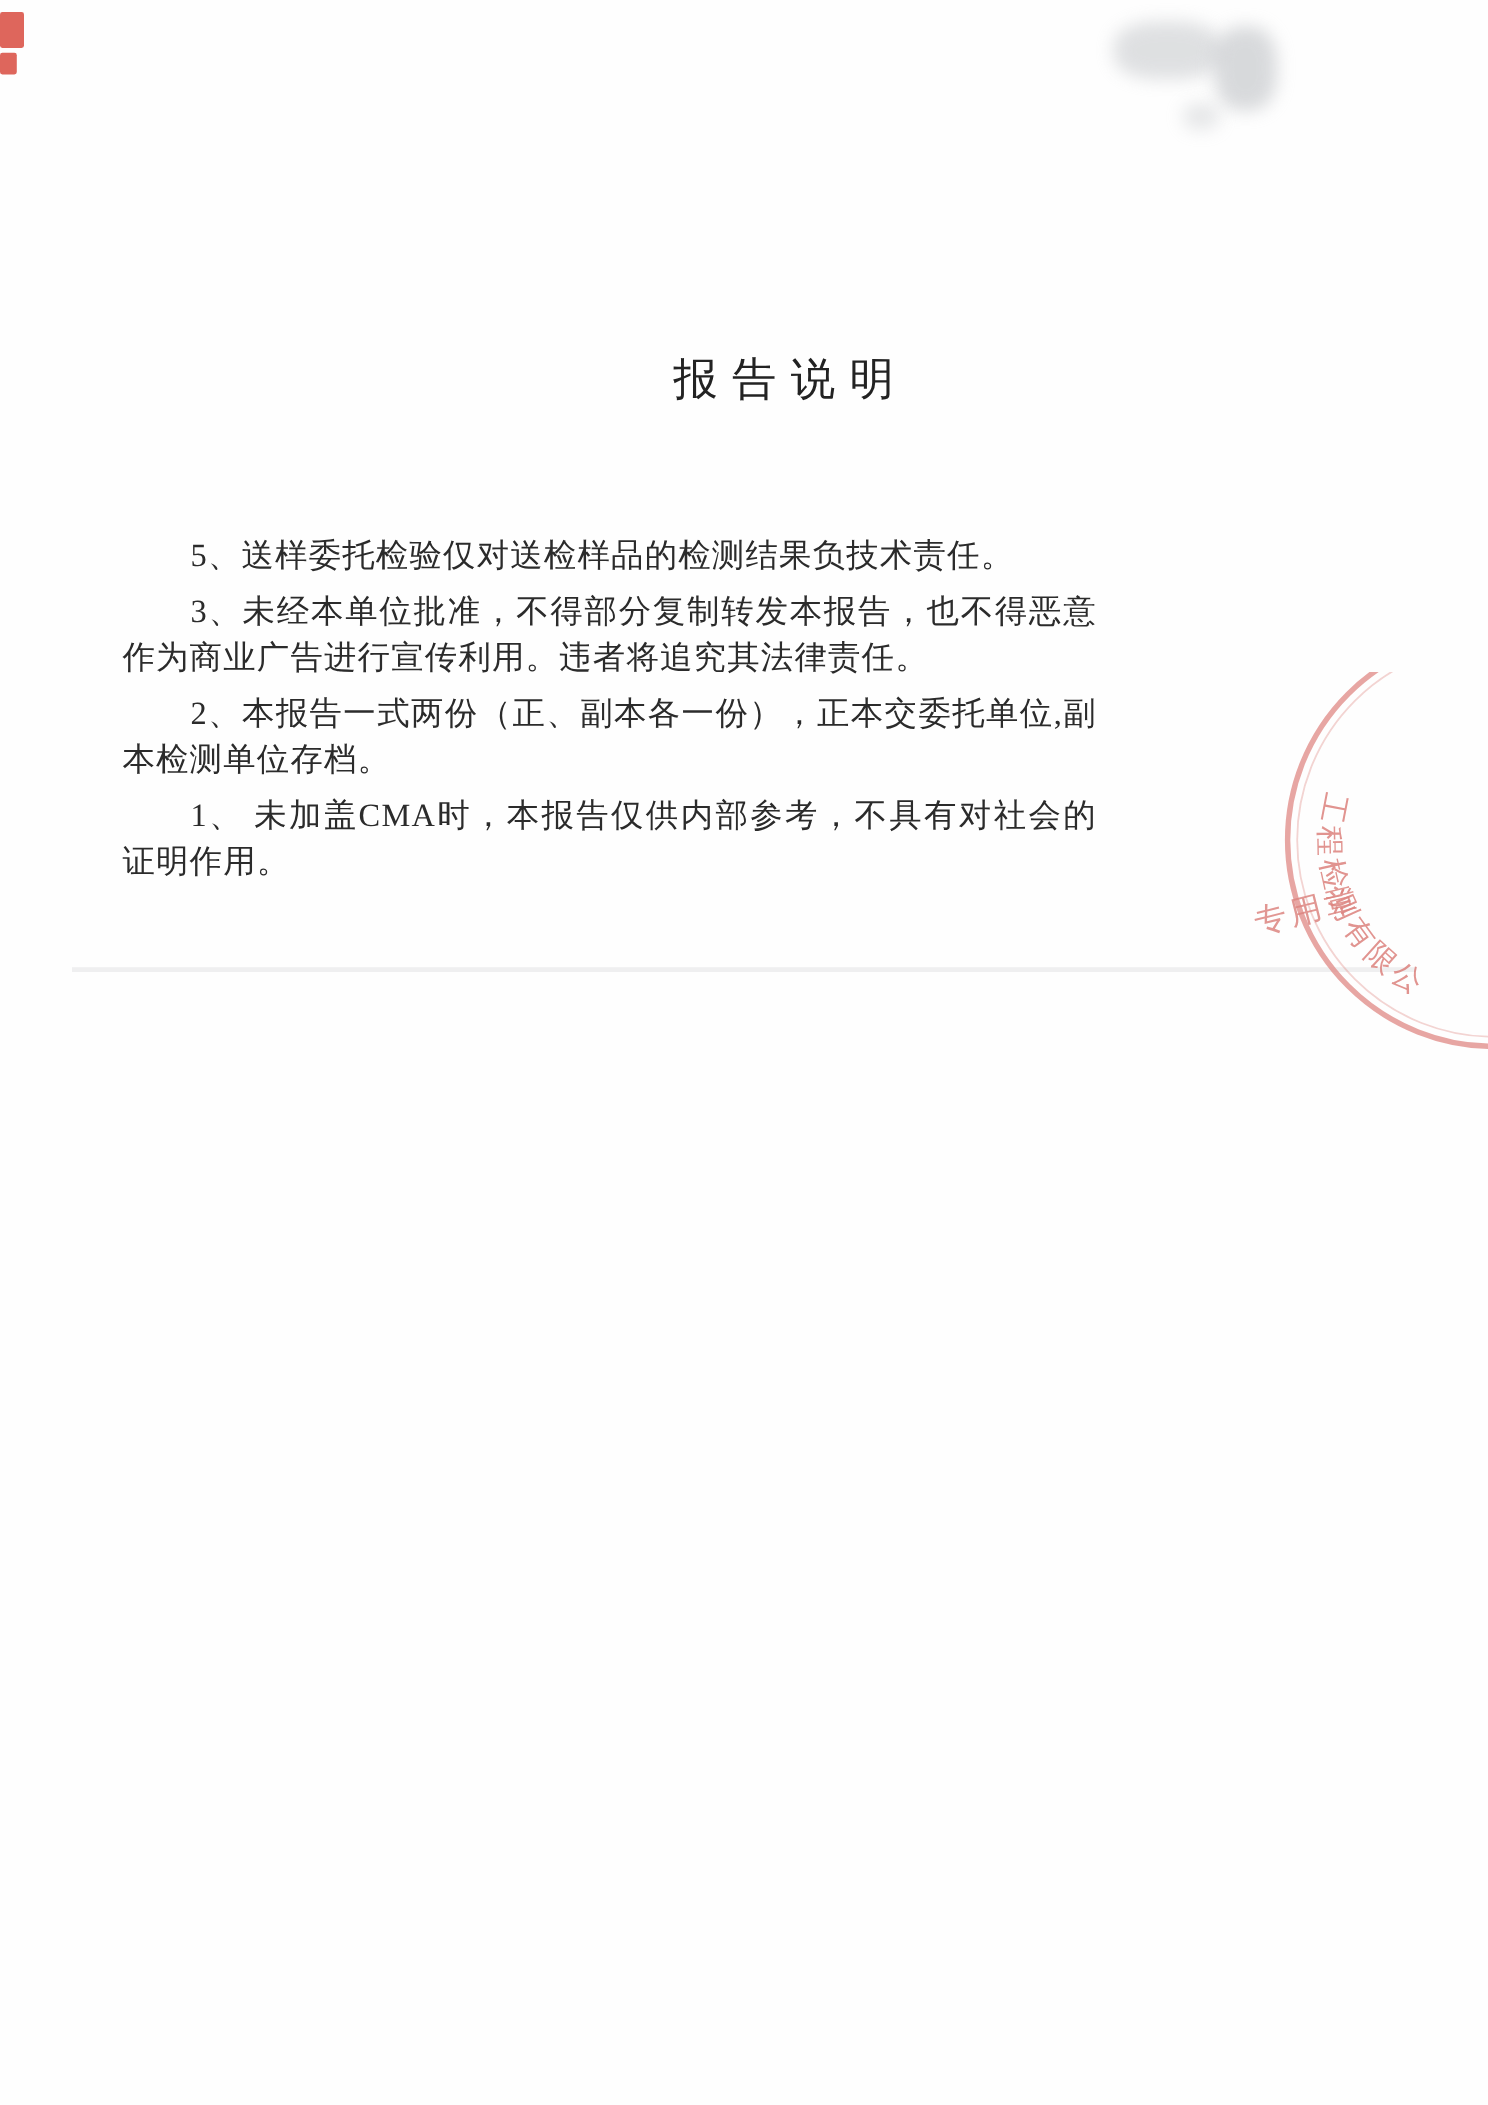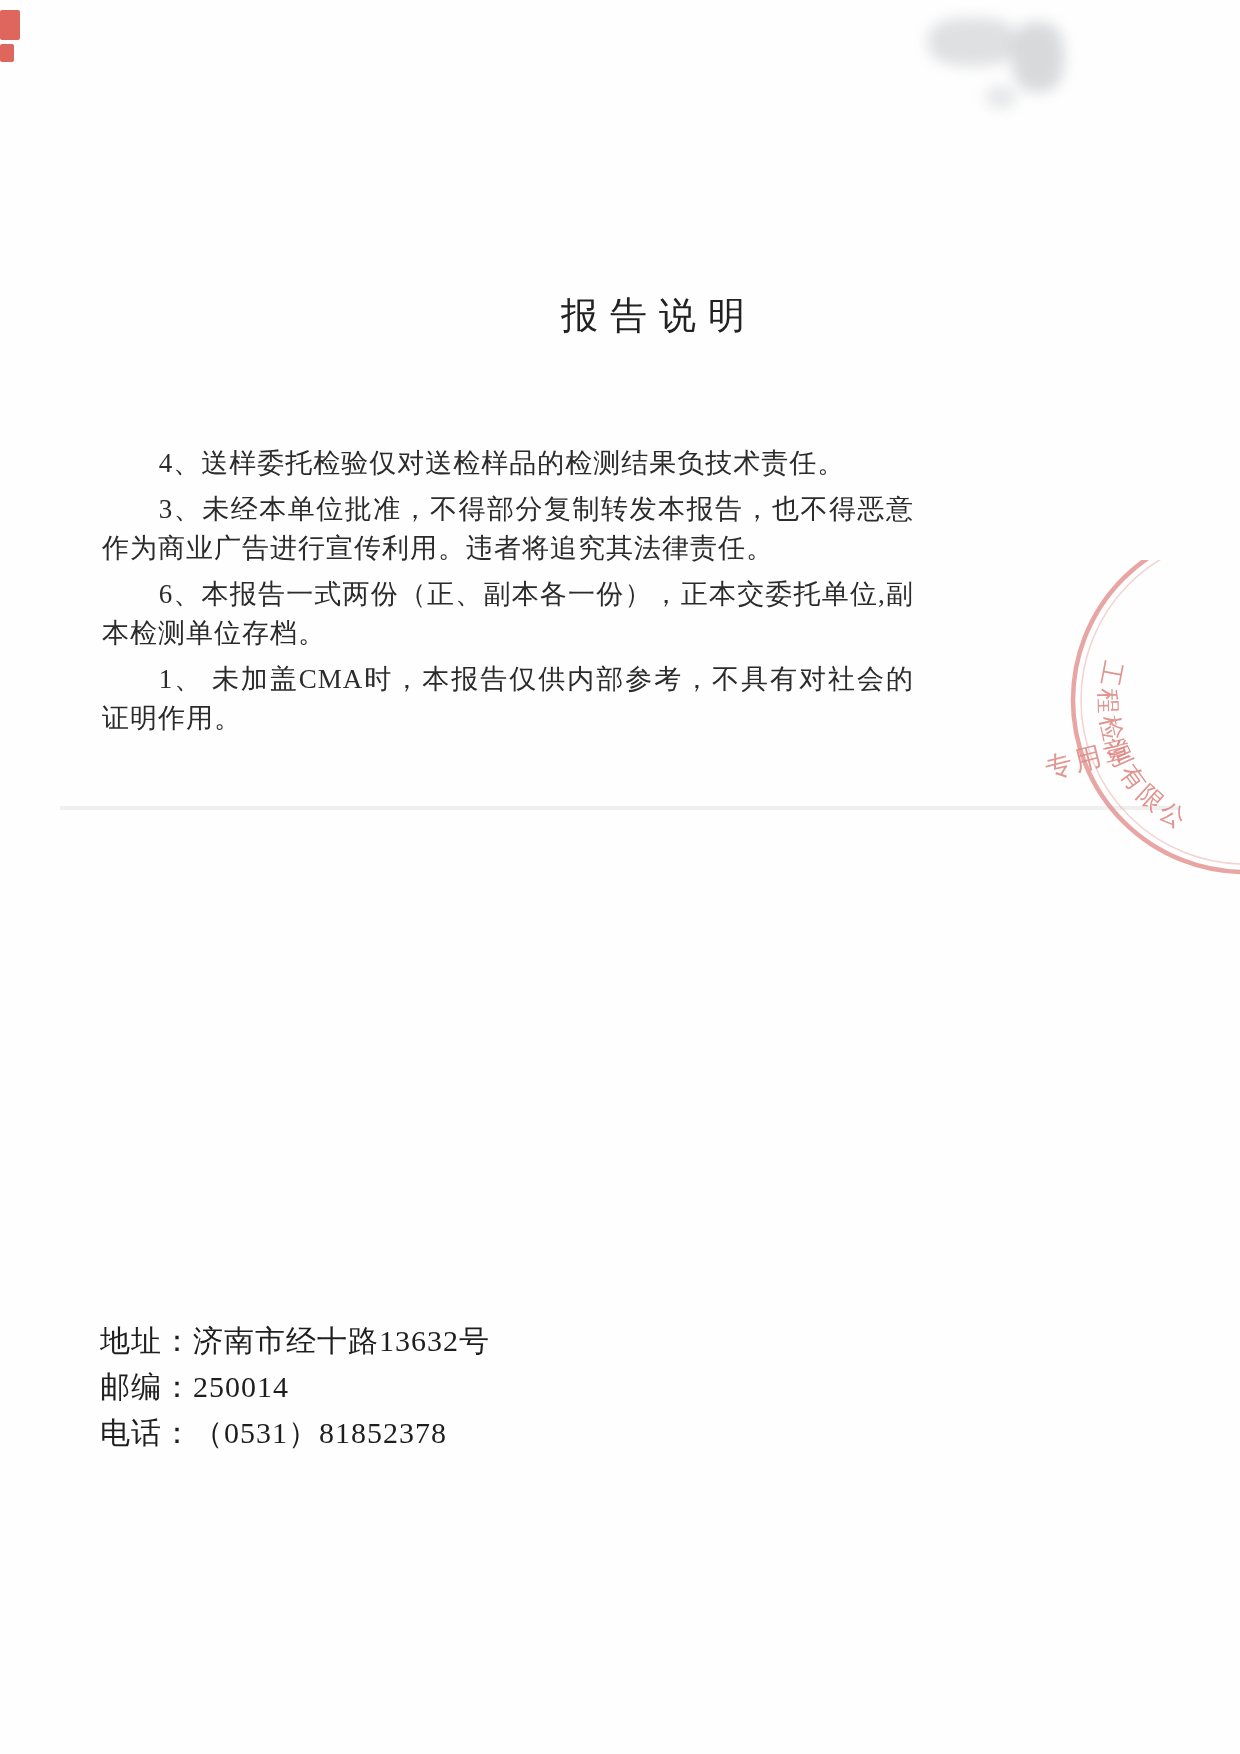--- a/index.html
+++ b/index.html
@@ -48,39 +48,34 @@
   <div class="artifact-red" style="left:0;top:10px;width:20px;height:30px;border-radius:2px;"></div>
   <div class="artifact-red" style="left:0;top:44px;width:14px;height:18px;border-radius:2px;"></div>
   <div class="smudge" style="left:928px;top:18px;width:90px;height:48px;opacity:.45;"></div>
   <div class="smudge" style="left:1012px;top:22px;width:52px;height:70px;opacity:.55;"></div>
   <div class="smudge" style="left:986px;top:86px;width:30px;height:22px;opacity:.35;"></div>
   <div class="fold-line" style="top:806px;"></div>
 
   <h1 class="doc-title">报告说明</h1>
 
   <div class="notes">
-    <p>4、送样委托检验仅对送检样品的检测结果负技术责任。</p>
+    <p>5、送样委托检验仅对送检样品的检测结果负技术责任。</p>
     <p>3、未经本单位批准，不得部分复制转发本报告，也不得恶意作为商业广告进行宣传利用。违者将追究其法律责任。</p>
-    <p>6、本报告一式两份（正、副本各一份），正本交委托单位,副本检测单位存档。</p>
+    <p>2、本报告一式两份（正、副本各一份），正本交委托单位,副本检测单位存档。</p>
     <p>1、 未加盖CMA时，本报告仅供内部参考，不具有对社会的证明作用。</p>
   </div>
 
   <div class="stamp">
     <svg width="220" height="320" viewBox="0 0 220 320">
       <defs>
         <path id="stampArc" d="M 86 100 A 142 142 0 0 0 168 272" fill="none"></path>
       </defs>
       <circle cx="225" cy="140" r="172" fill="none" stroke="#e08b87" stroke-width="4.5" opacity="0.85"></circle>
       <circle cx="225" cy="140" r="164" fill="none" stroke="#e5a09c" stroke-width="1.5" opacity="0.5"></circle>
       <text font-size="25" fill="#d97873" opacity="0.88" letter-spacing="4" font-family="Liberation Serif, DejaVu Serif, serif">
         <textPath href="#stampArc">工程检测有限公司</textPath>
       </text>
       <text x="28" y="218" font-size="27" fill="#d97873" opacity="0.85" transform="rotate(-14 28 218)" letter-spacing="3" font-family="Liberation Serif, DejaVu Serif, serif">专用章</text>
     </svg>
   </div>
 
-  <div class="contact">
-    <div>地址：济南市经十路13632号</div>
-    <div>邮编：250014</div>
-    <div>电话：（0531）81852378</div>
-  </div>
 
 </div>
 
 </body></html>

